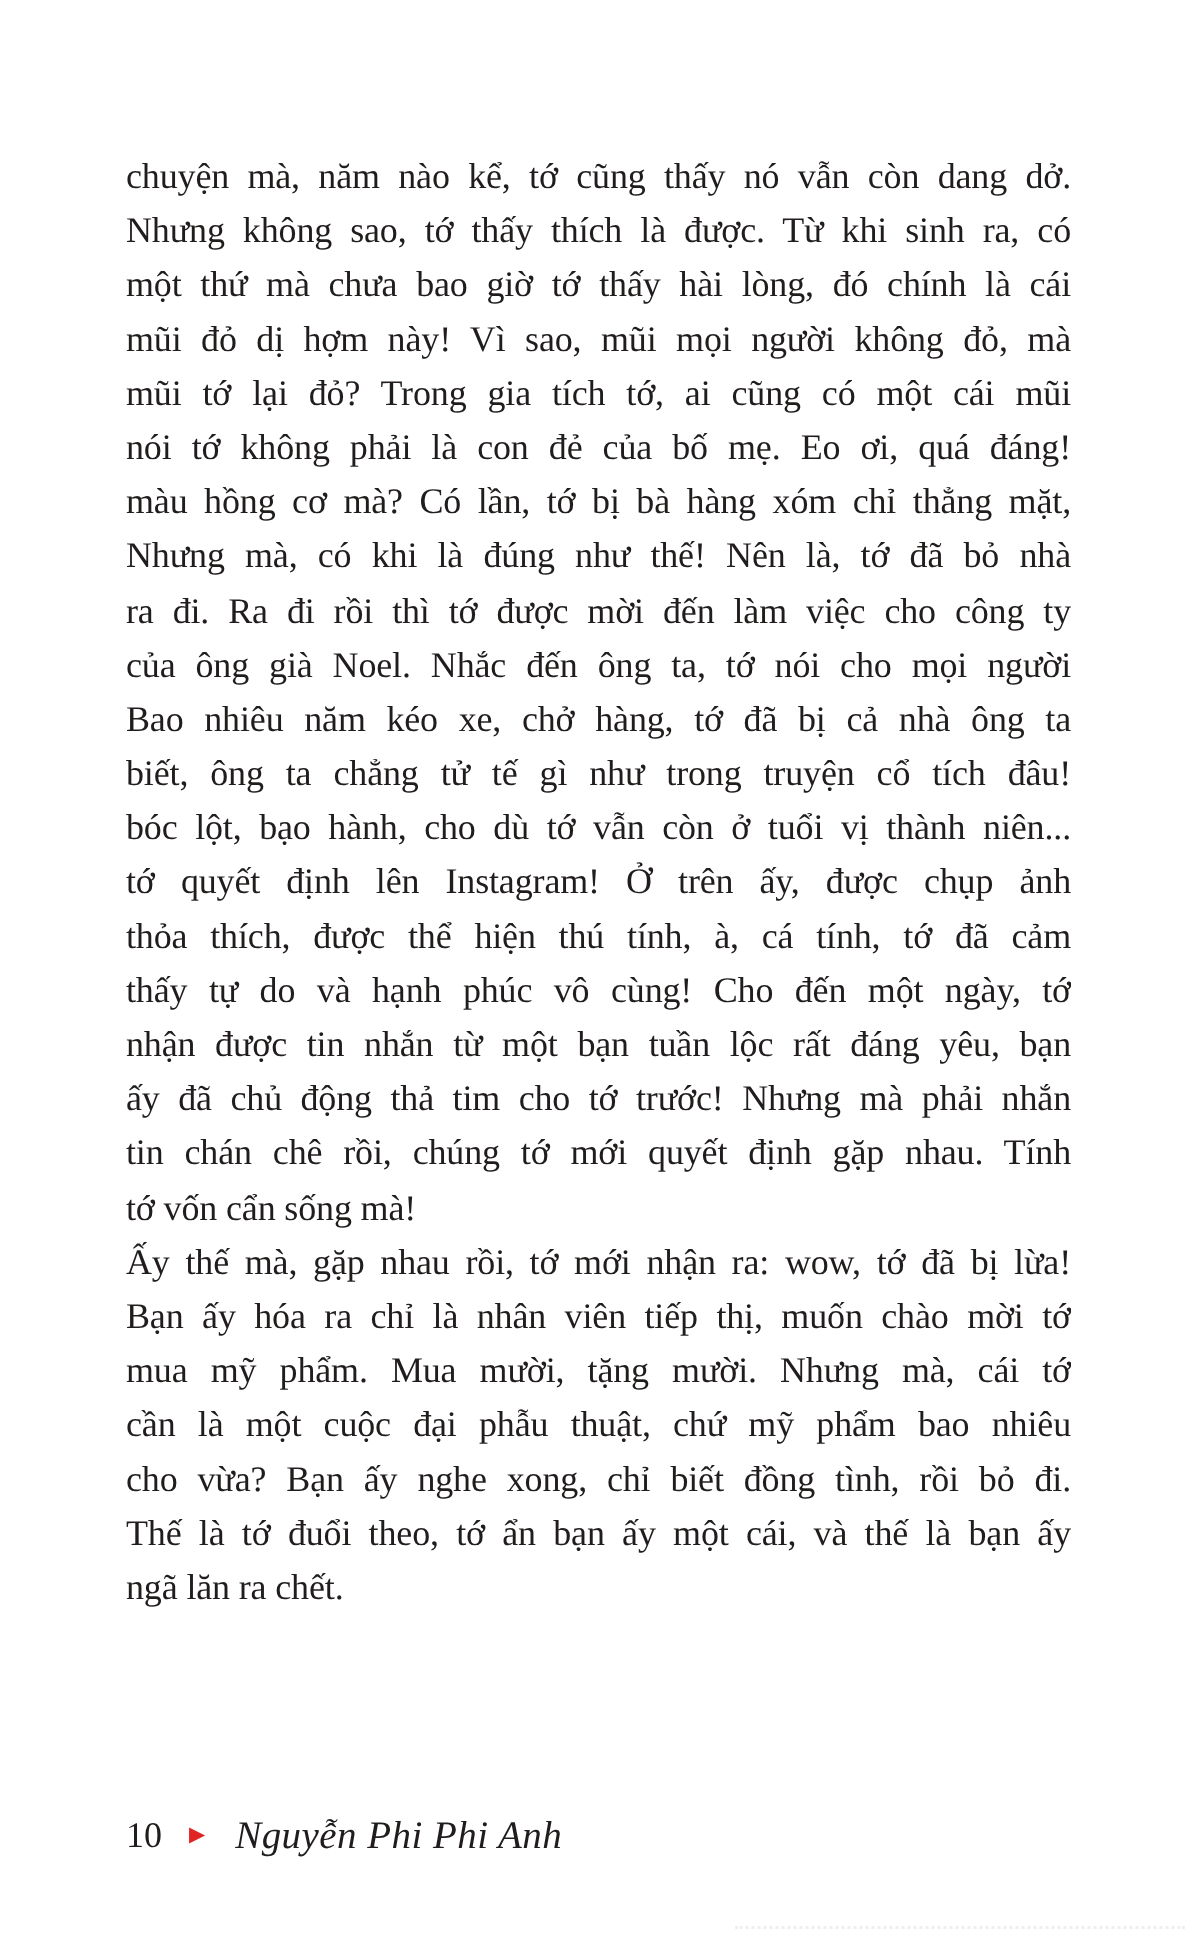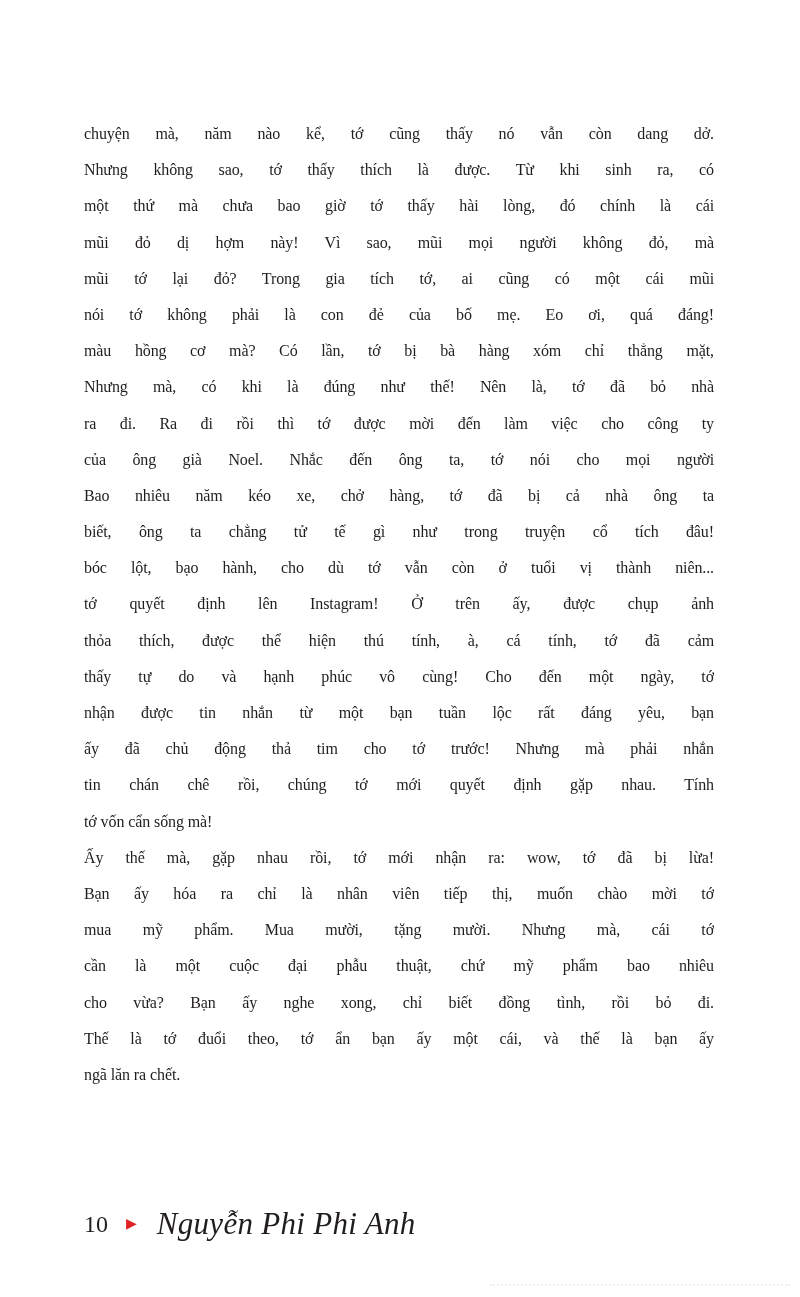--- a/index.html
+++ b/index.html
@@ -15,24 +15,24 @@
     overflow: hidden;
   }
   .page {
     position: absolute;
     inset: 0;
     background: var(--bg, #ffffff);
   }
   .text-block {
     position: absolute;
     left: 84px;
-    top: 116px;
+    top: 100px;
     width: 630px;
     color: var(--text, #201d1c);
-    font-size: 16px;
+    font-size: 24px;
     letter-spacing: -0.1px;
   }
   .line {
     height: 36.2px;
     line-height: 36.2px;
     overflow: hidden;
     text-align: left;
   }
   .line.justify {
     text-align: justify;
@@ -54,21 +54,21 @@
   }
   .arrow-sep {
     color: var(--accent, #e02424);
     font-size: 14px;
     line-height: 32px;
     margin-left: 18px;
     margin-right: 20px;
   }
   .author {
     font-style: italic;
-    font-size: 31px;
+    font-size: 26px;
     line-height: 32px;
     letter-spacing: 0.3px;
   }
   .faint-dots {
     position: absolute;
     left: 490px;
     top: 1284px;
     width: 300px;
     border-top: 2px dotted #f0efed;
   }

